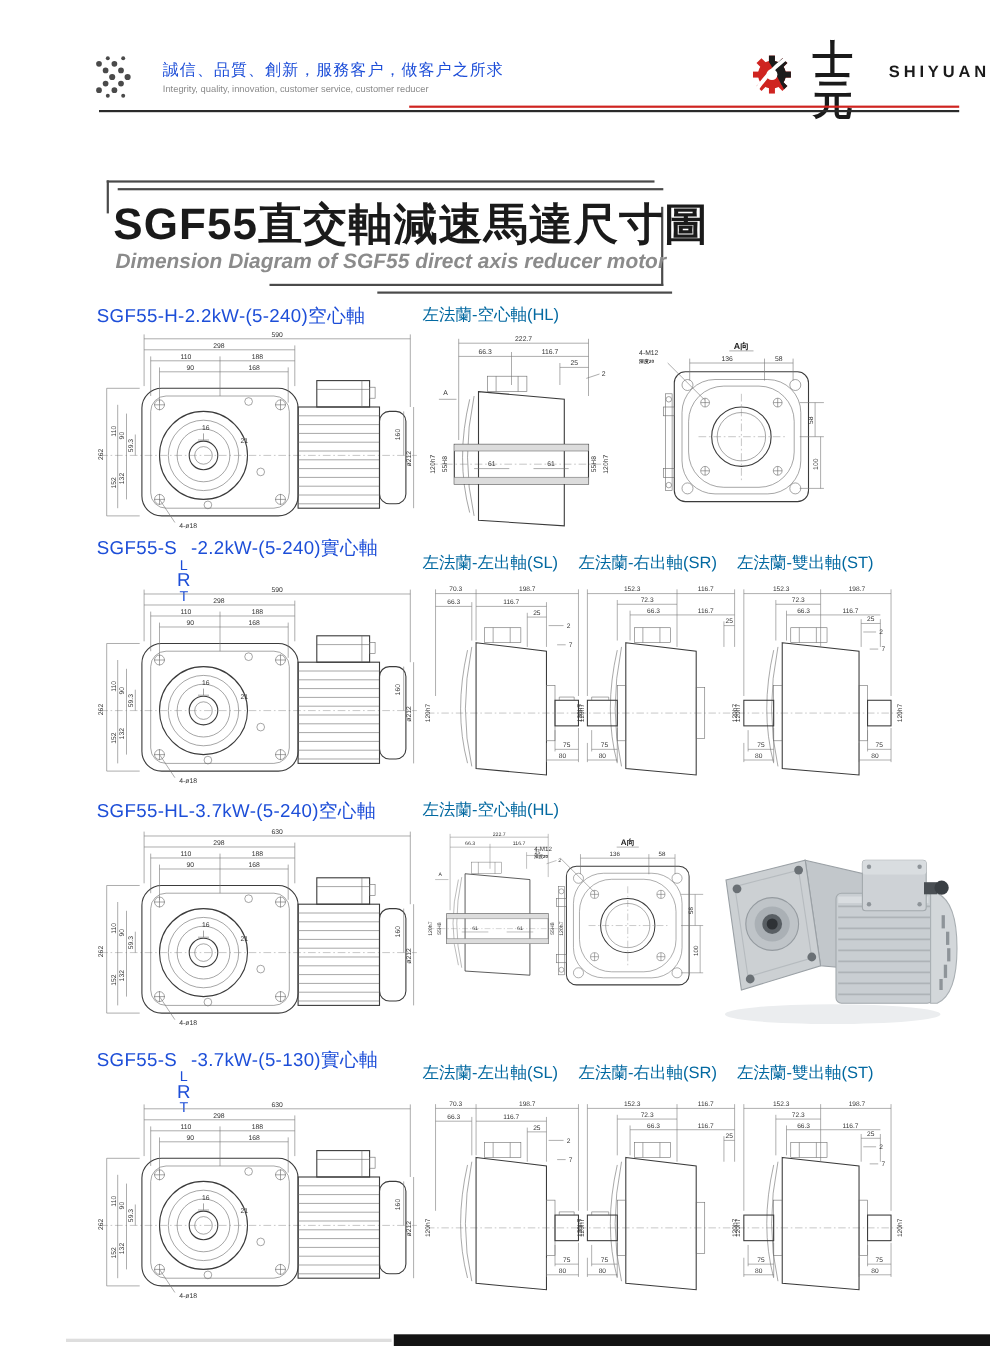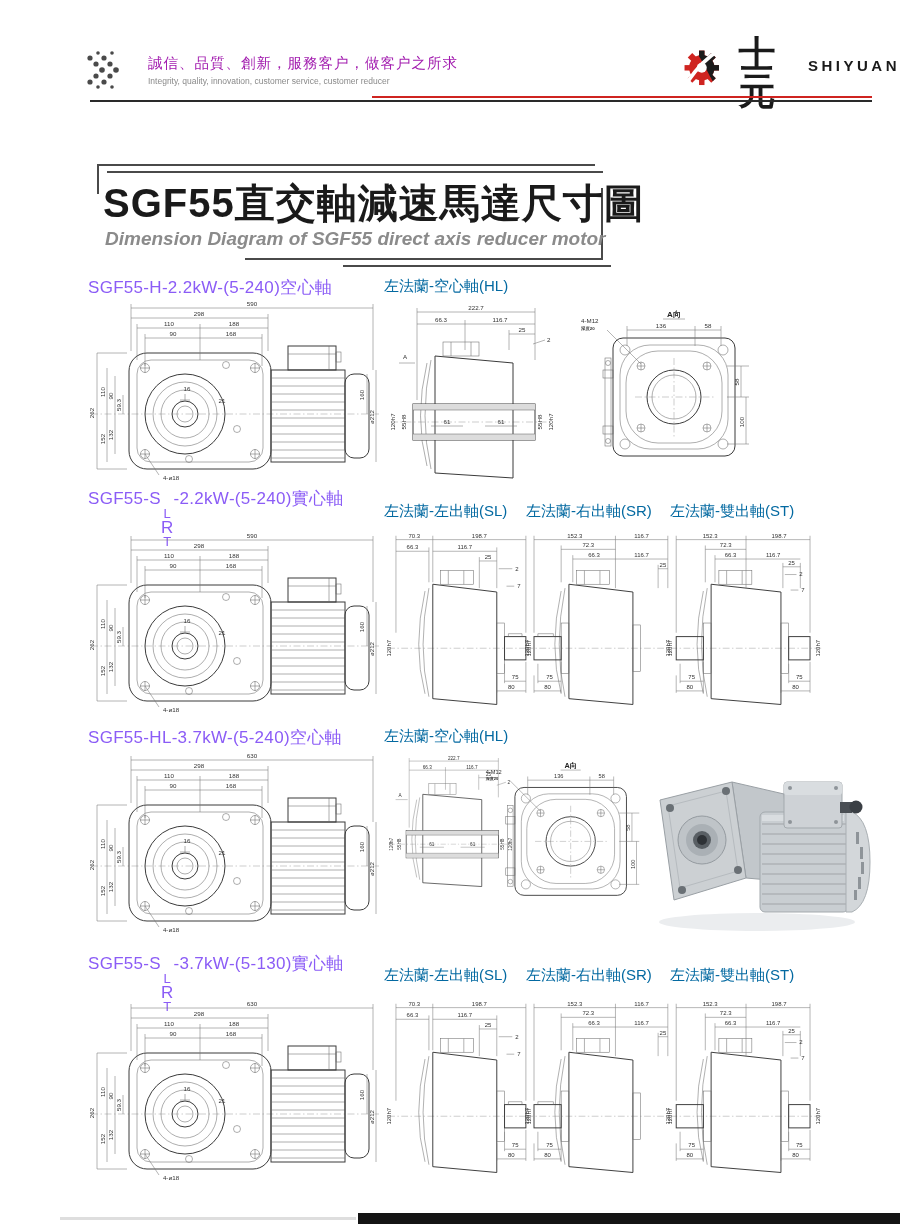--- a/index.html
+++ b/index.html
@@ -1,33 +1,33 @@
 <!DOCTYPE html>
 <html><head>
 <meta charset="utf-8">
 <style>
   html,body{margin:0;padding:0;background:#fff}
   .page{position:relative;width:900px;height:1224px;background:#fff;overflow:hidden;
         font-family:"Liberation Sans",sans-serif;color:#1a1a1a}
   .ab{position:absolute}
   
-  .slogan-zh{font-size:14.5px;color:#a21caf;letter-spacing:1px}
+  .slogan-zh{font-size:14.5px;color:#1d4ed8;letter-spacing:1px}
   .slogan-en{font-size:8.5px;color:#8a8a8a;margin-top:3px}
   .brand{display:flex;align-items:flex-start}
   .brand-txt{display:flex;flex-direction:row;align-items:flex-start;margin-left:6px}
   .brand-zh{font-size:37px;font-weight:800;letter-spacing:6px;line-height:1}
   .brand-en{font-size:15px;font-weight:800;letter-spacing:3.5px;margin-top:21px}
   .rule{position:absolute;height:2px}
   
   .titlebox{position:absolute;left:95px;top:164px;width:518px;height:104px}
   .tline{position:absolute;background:#4a4a4a}
   .title-zh{position:absolute;left:8px;top:12px;font-size:40px;font-weight:800;letter-spacing:1px;white-space:nowrap}
   .title-en{position:absolute;left:10px;top:64px;font-size:19px;font-weight:700;font-style:italic;color:#8b8b8b;white-space:nowrap}
   
-  .model{position:absolute;font-size:17px;color:#8b5cf6;letter-spacing:.3px;white-space:nowrap}
+  .model{position:absolute;font-size:17px;color:#1d4ed8;letter-spacing:.3px;white-space:nowrap}
   .stk{display:inline-flex;flex-direction:column;align-items:center;line-height:.95;vertical-align:-14px}
   .stk span{font-size:13px}
   .stk b{font-size:17px;font-weight:400}
   .viewlabel{position:absolute;font-size:15px;color:#0369a1;white-space:nowrap}
   
   svg.draw{position:absolute;overflow:visible}
   .ol{stroke:#3b3b3b;stroke-width:1;fill:none}
   .ol2{stroke:#6b6b6b;stroke-width:.55;fill:none}
   .dl{stroke:#777;stroke-width:.55;fill:none}
   .cl{stroke:#999;stroke-width:.5;fill:none;stroke-dasharray:7 2.5 1.5 2.5}

